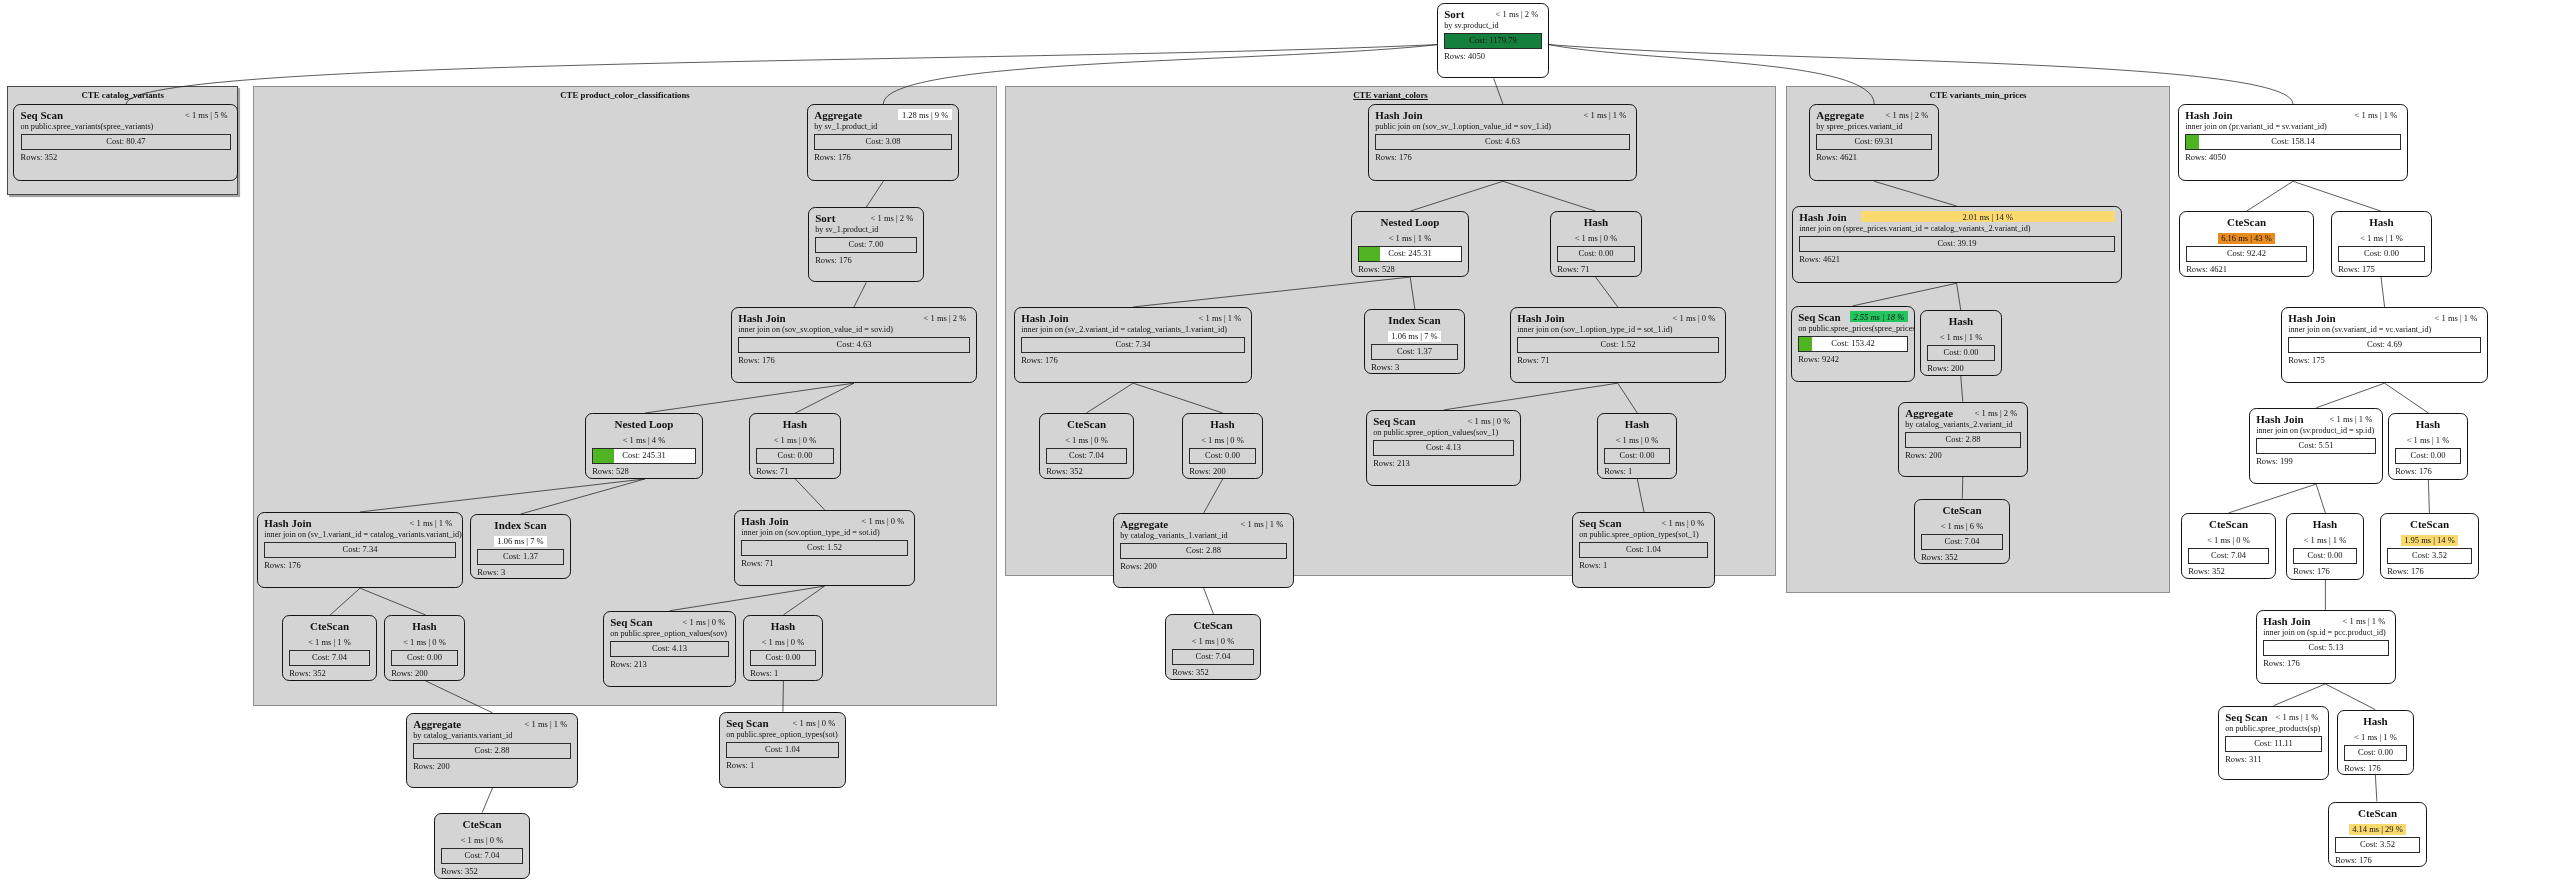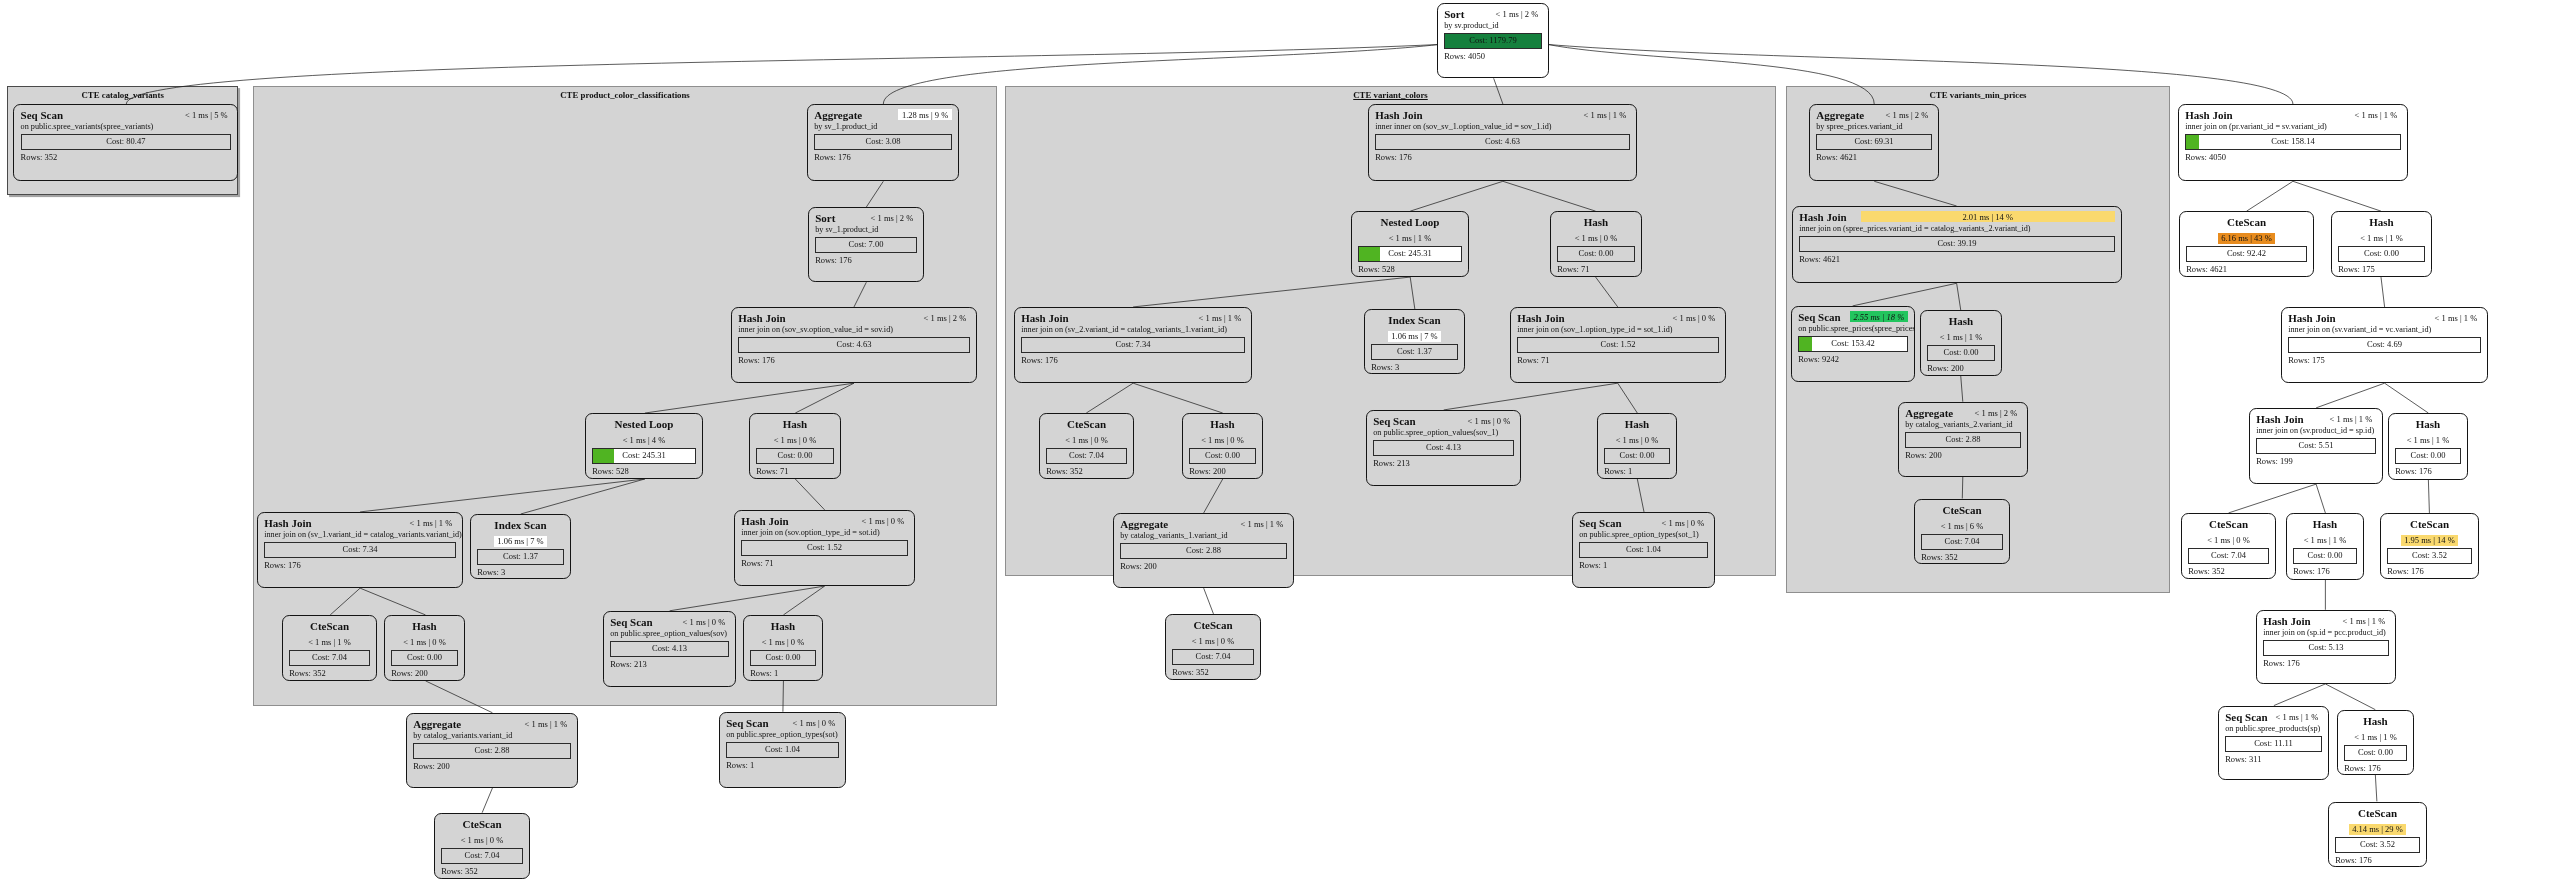--- a/index.html
+++ b/index.html
@@ -238,21 +238,21 @@
           <span class="time">&lt; 1 ms | 0 %</span>
         </div>
         <div class="cost">Cost: 7.04</div>
         <div class="rows">Rows: 352</div>
       </div>
       <div class="node" style="left: 1368px; top: 104px; width: 269px; height: 77px;">
         <div class="head spread">
           <span class="title">Hash Join</span>
           <span class="time">&lt; 1 ms | 1 %</span>
         </div>
-        <div class="sub">inner inner on (sov_sv_1.option_value_id = sov_1.id)</div>
+        <div class="sub">public join on (sov_sv_1.option_value_id = sov_1.id)</div>
         <div class="cost">Cost: 4.63</div>
         <div class="rows">Rows: 176</div>
       </div>
       <div class="node" style="left: 1351px; top: 211px; width: 118px; height: 66px;">
         <div class="head center">
           <span class="title">Nested Loop</span>
           <span class="time">&lt; 1 ms | 1 %</span>
         </div>
         <div class="cost" style="background: linear-gradient(90deg, rgb(80, 180, 34) 0%, rgb(80, 180, 34) 21%, rgb(255, 255, 255) 21%, rgb(255, 255, 255) 100%);">Cost: 245.31</div>
         <div class="rows">Rows: 528</div>

